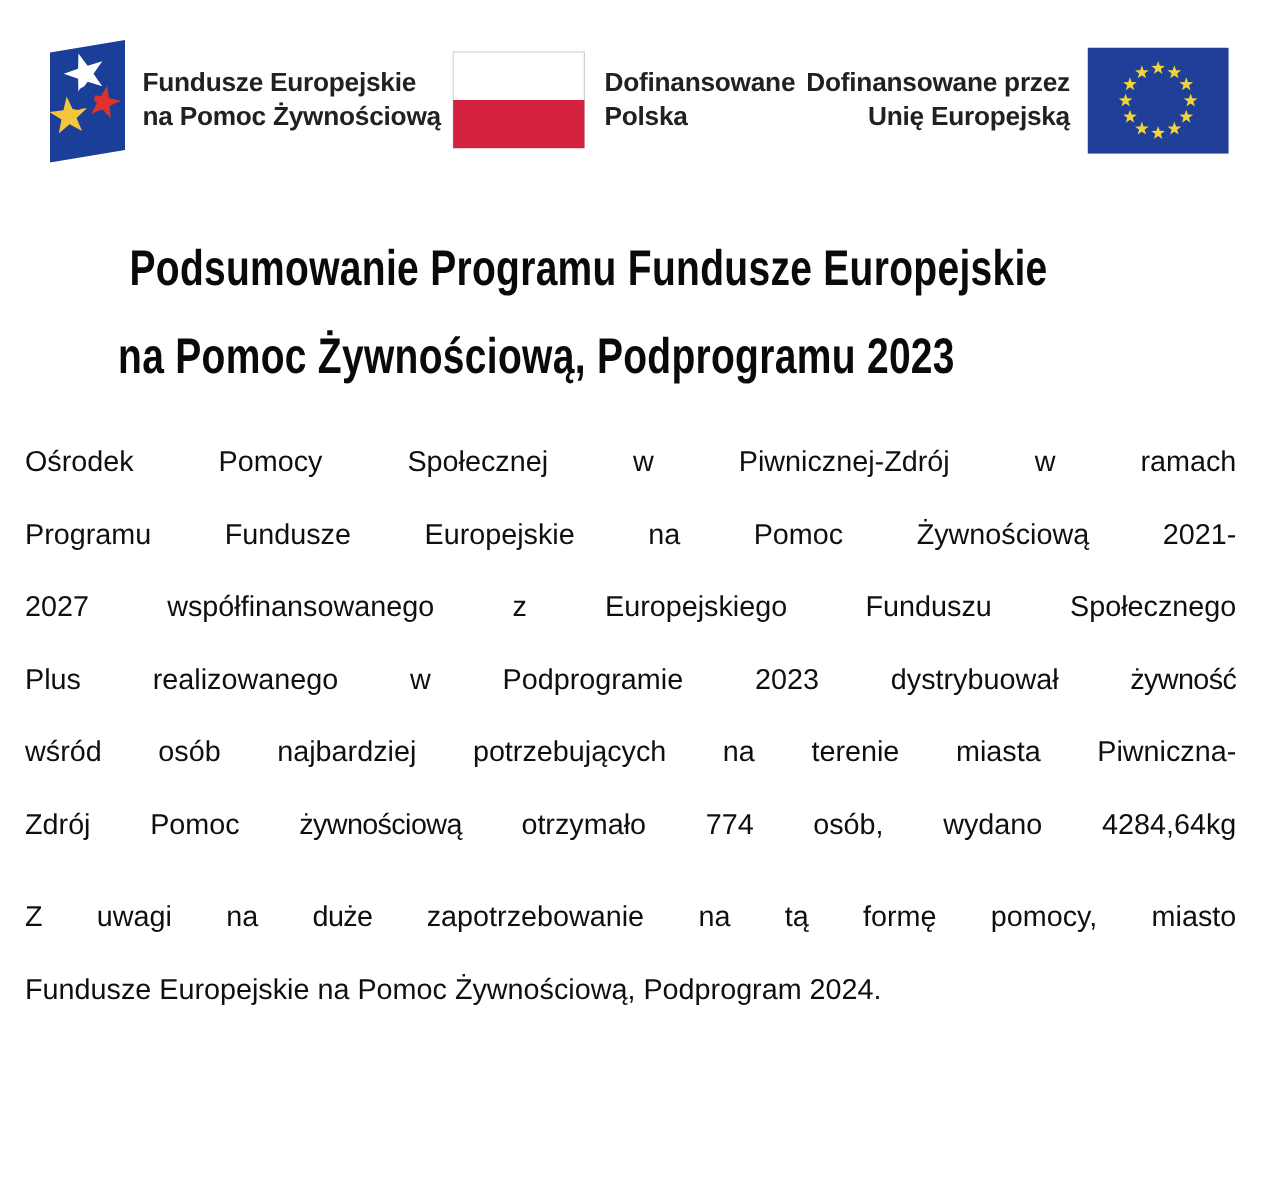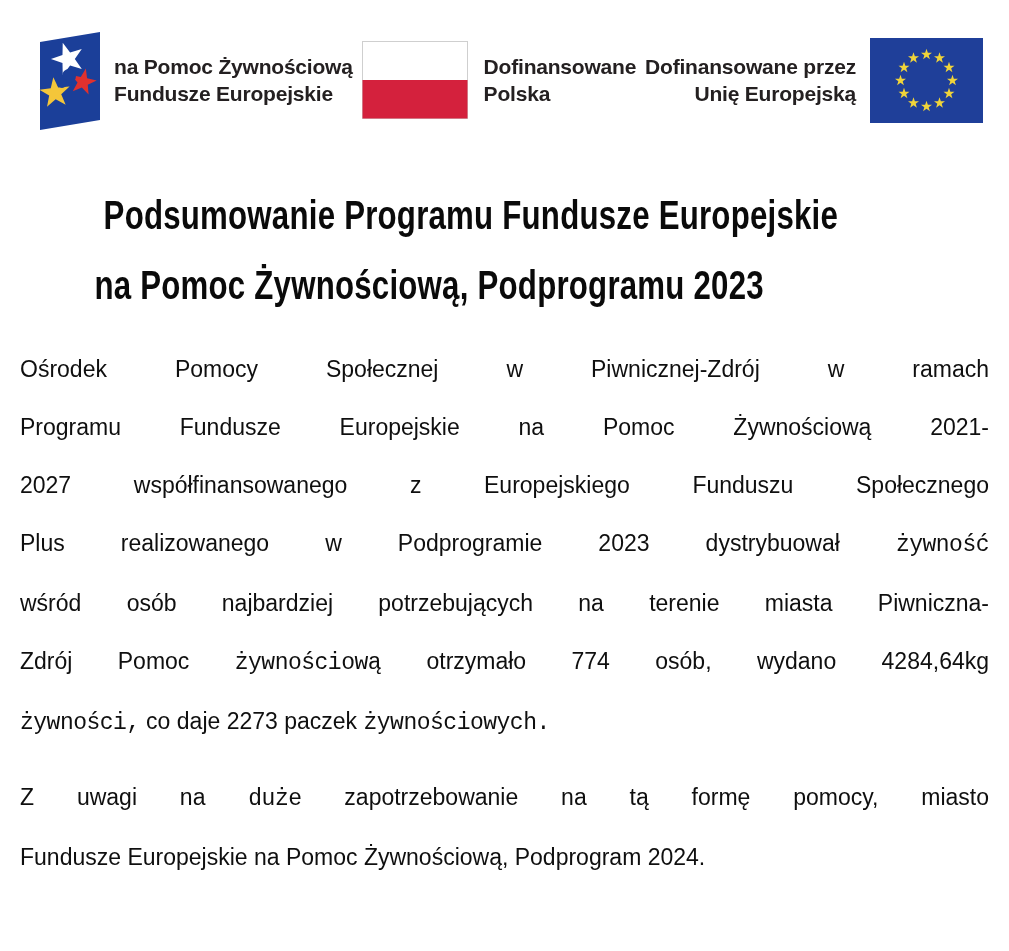--- a/index.html
+++ b/index.html
@@ -56,21 +56,21 @@
   
   .body {
     margin: 20px 20px 0 20px;
     font-size: 23px;
     line-height: 58px;
     color: #0f0f0f;
   }
   .para { margin: 0 0 16px 0; }
   .line { text-align: left; }
   .line.j { text-align: justify; text-align-last: justify; }
-  .emph { font-family: Liberation Mono, monospace; letter-spacing: -0.5px; }
+  .emph { font-family: Liberation Sans, sans-serif; letter-spacing: -0.5px; }
 </style>
 </head>
 <body>
 
 <div class="page">
 
   <div class="logos">
 
     <div class="logo-group">
       <svg class="fe-flag" width="64" height="100" viewBox="0 0 64 100" aria-hidden="true">
@@ -78,22 +78,22 @@
           <polygon id="st" points="0,-5.5 1.29,-1.78 5.23,-1.7 2.09,0.68 3.23,4.45 0,2.2 -3.23,4.45 -2.09,0.68 -5.23,-1.7 -1.29,-1.78"></polygon>
         </defs>
         <polygon points="2,12 62,2 62,90 2,100" fill="#1b3f99"></polygon>
         <use href="#st" fill="#ffffff" transform="translate(30,29) rotate(-18) scale(3.1)"></use>
         <use href="#st" fill="#e0312e" transform="translate(45,52) rotate(12) scale(2.5)"></use>
         <use href="#st" fill="#f4c63a" transform="translate(17,63) rotate(-6) scale(2.9)"></use>
         <circle cx="31" cy="46" r="7" fill="#1b3f99"></circle>
         <circle cx="24" cy="53" r="5" fill="#1b3f99"></circle>
       </svg>
       <div class="logo-text">
+        <div>Fundusze Europejskie</div>
         <div>na Pomoc Żywnościową</div>
-        <div>Fundusze Europejskie</div>
       </div>
     </div>
 
     <div class="logo-group">
       <svg class="pl-flag" width="106" height="78" viewBox="0 0 106 78" aria-hidden="true">
         <rect x="0.5" y="0.5" width="105" height="77" fill="#ffffff" stroke="#cfcfcf" stroke-width="1"></rect>
         <rect x="0.5" y="39" width="105" height="38.5" fill="#d4213d"></rect>
       </svg>
       <div class="logo-text">
         <div>Dofinansowane</div>
@@ -133,21 +133,20 @@
   </h1>
 
   <main class="body">
       <div class="para">
         <div class="line j"><span>Ośrodek Pomocy Społecznej w Piwnicznej-Zdrój w ramach</span></div>
         <div class="line j"><span>Programu Fundusze Europejskie na Pomoc Żywnościową 2021-</span></div>
         <div class="line j"><span>2027 współfinansowanego z Europejskiego Funduszu Społecznego</span></div>
         <div class="line j"><span>Plus realizowanego w Podprogramie 2023 dystrybuował </span><span class="emph">żywność</span></div>
         <div class="line j"><span>wśród osób najbardziej potrzebujących na terenie miasta Piwniczna-</span></div>
         <div class="line j"><span>Zdrój Pomoc </span><span class="emph">żywnościową</span><span> otrzymało 774 osób, wydano 4284,64kg</span></div>
-        <div class="line"><span class="emph">żywności,</span><span> co daje 2273 paczek </span><span class="emph">żywnościowych.</span></div>
       </div>
       <div class="para">
         <div class="line j"><span>Z uwagi na </span><span class="emph">duże</span><span> zapotrzebowanie na tą formę pomocy, miasto</span></div>
         <div class="line"><span>Fundusze Europejskie na Pomoc Żywnościową, Podprogram 2024.</span></div>
       </div>
     </main>
 
 </div>
 
 </body></html>

